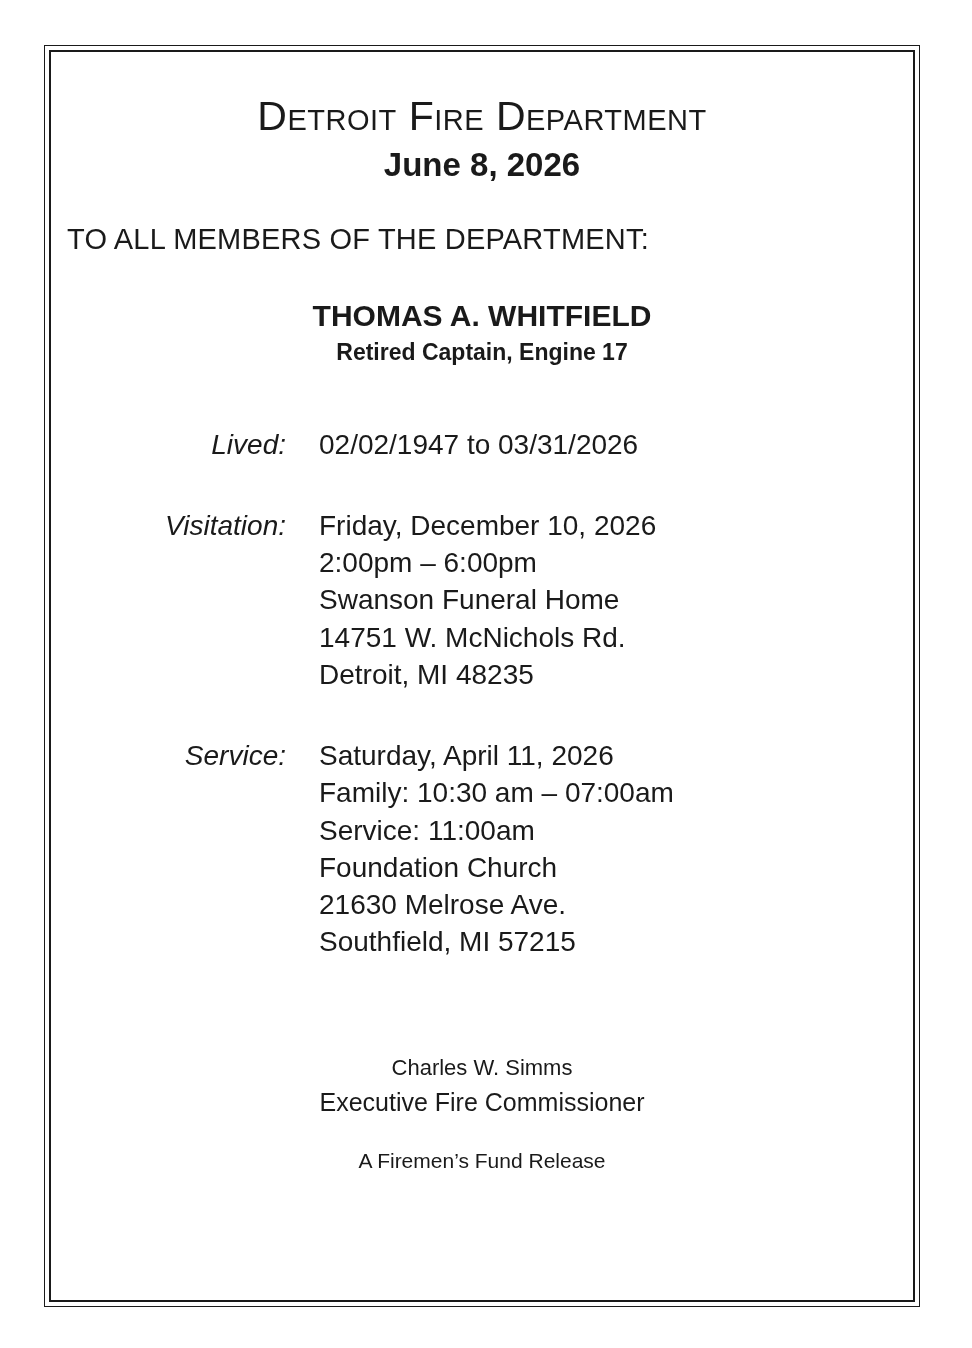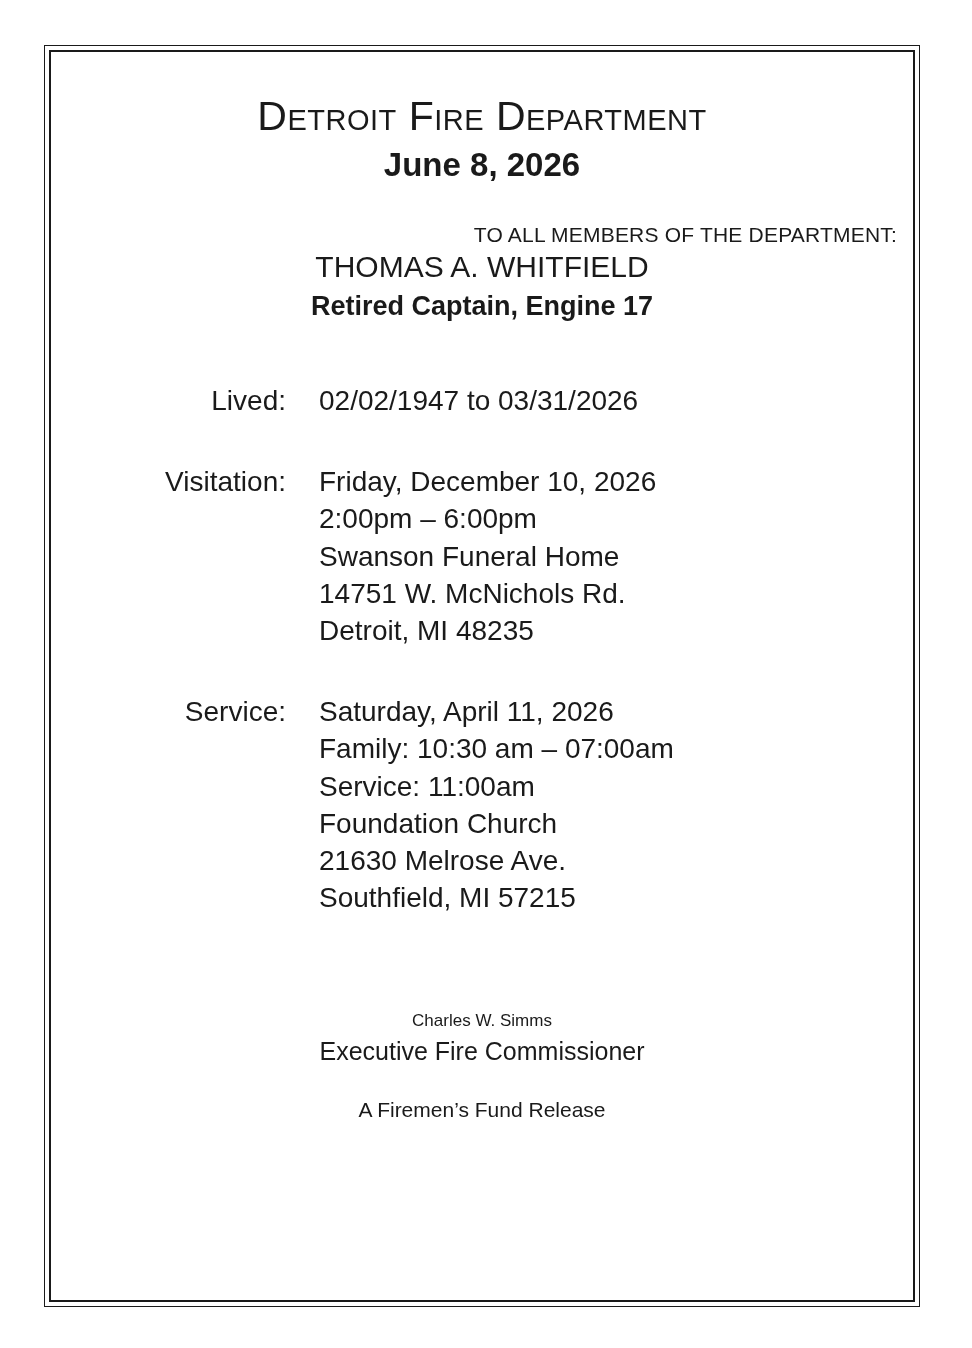--- a/index.html
+++ b/index.html
@@ -67,37 +67,38 @@
 
   .notice-date {
     text-align: center;
     font-size: 33px;
     font-weight: bold;
     line-height: 1.2;
     margin-top: 7px;
   }
 
   .salutation {
-    text-align: right;
-    font-size: 21px;
+    text-align: left;
+    font-size: 29px;
     font-weight: 400;
     letter-spacing: 0.2px;
     margin-top: 38px;
   }
 
   .member-name {
     text-align: center;
     font-size: 30px;
-    font-weight: normal;
+    font-weight: bold;
+    margin-top: 40px;
     line-height: 1.33;
   }
 
   .member-rank {
     text-align: center;
-    font-size: 27px;
+    font-size: 23px;
     font-weight: bold;
     line-height: 1.3;
     margin-top: 2px;
   }
 
   
   .info-block {
     margin-top: 58px;
   }
 
@@ -111,37 +112,38 @@
     line-height: 1.33;
   }
 
   .row-label {
     width: 252px;
     flex: 0 0 252px;
     text-align: right;
     font-size: 28px;
     padding-right: 33px;
     white-space: nowrap;
+    font-style: italic;
   }
 
   .row-value {
     font-size: 28px;
     white-space: nowrap;
   }
 
   .row-value.continuation { }
 
   
   .signature {
     text-align: center;
     margin-top: 92px;
   }
 
   .sig-name {
-    font-size: 17px;
+    font-size: 22px;
     line-height: 1.45;
   }
 
   .sig-title {
     font-size: 25px;
     line-height: 1.45;
   }
 
   .release-note {
     text-align: center;

